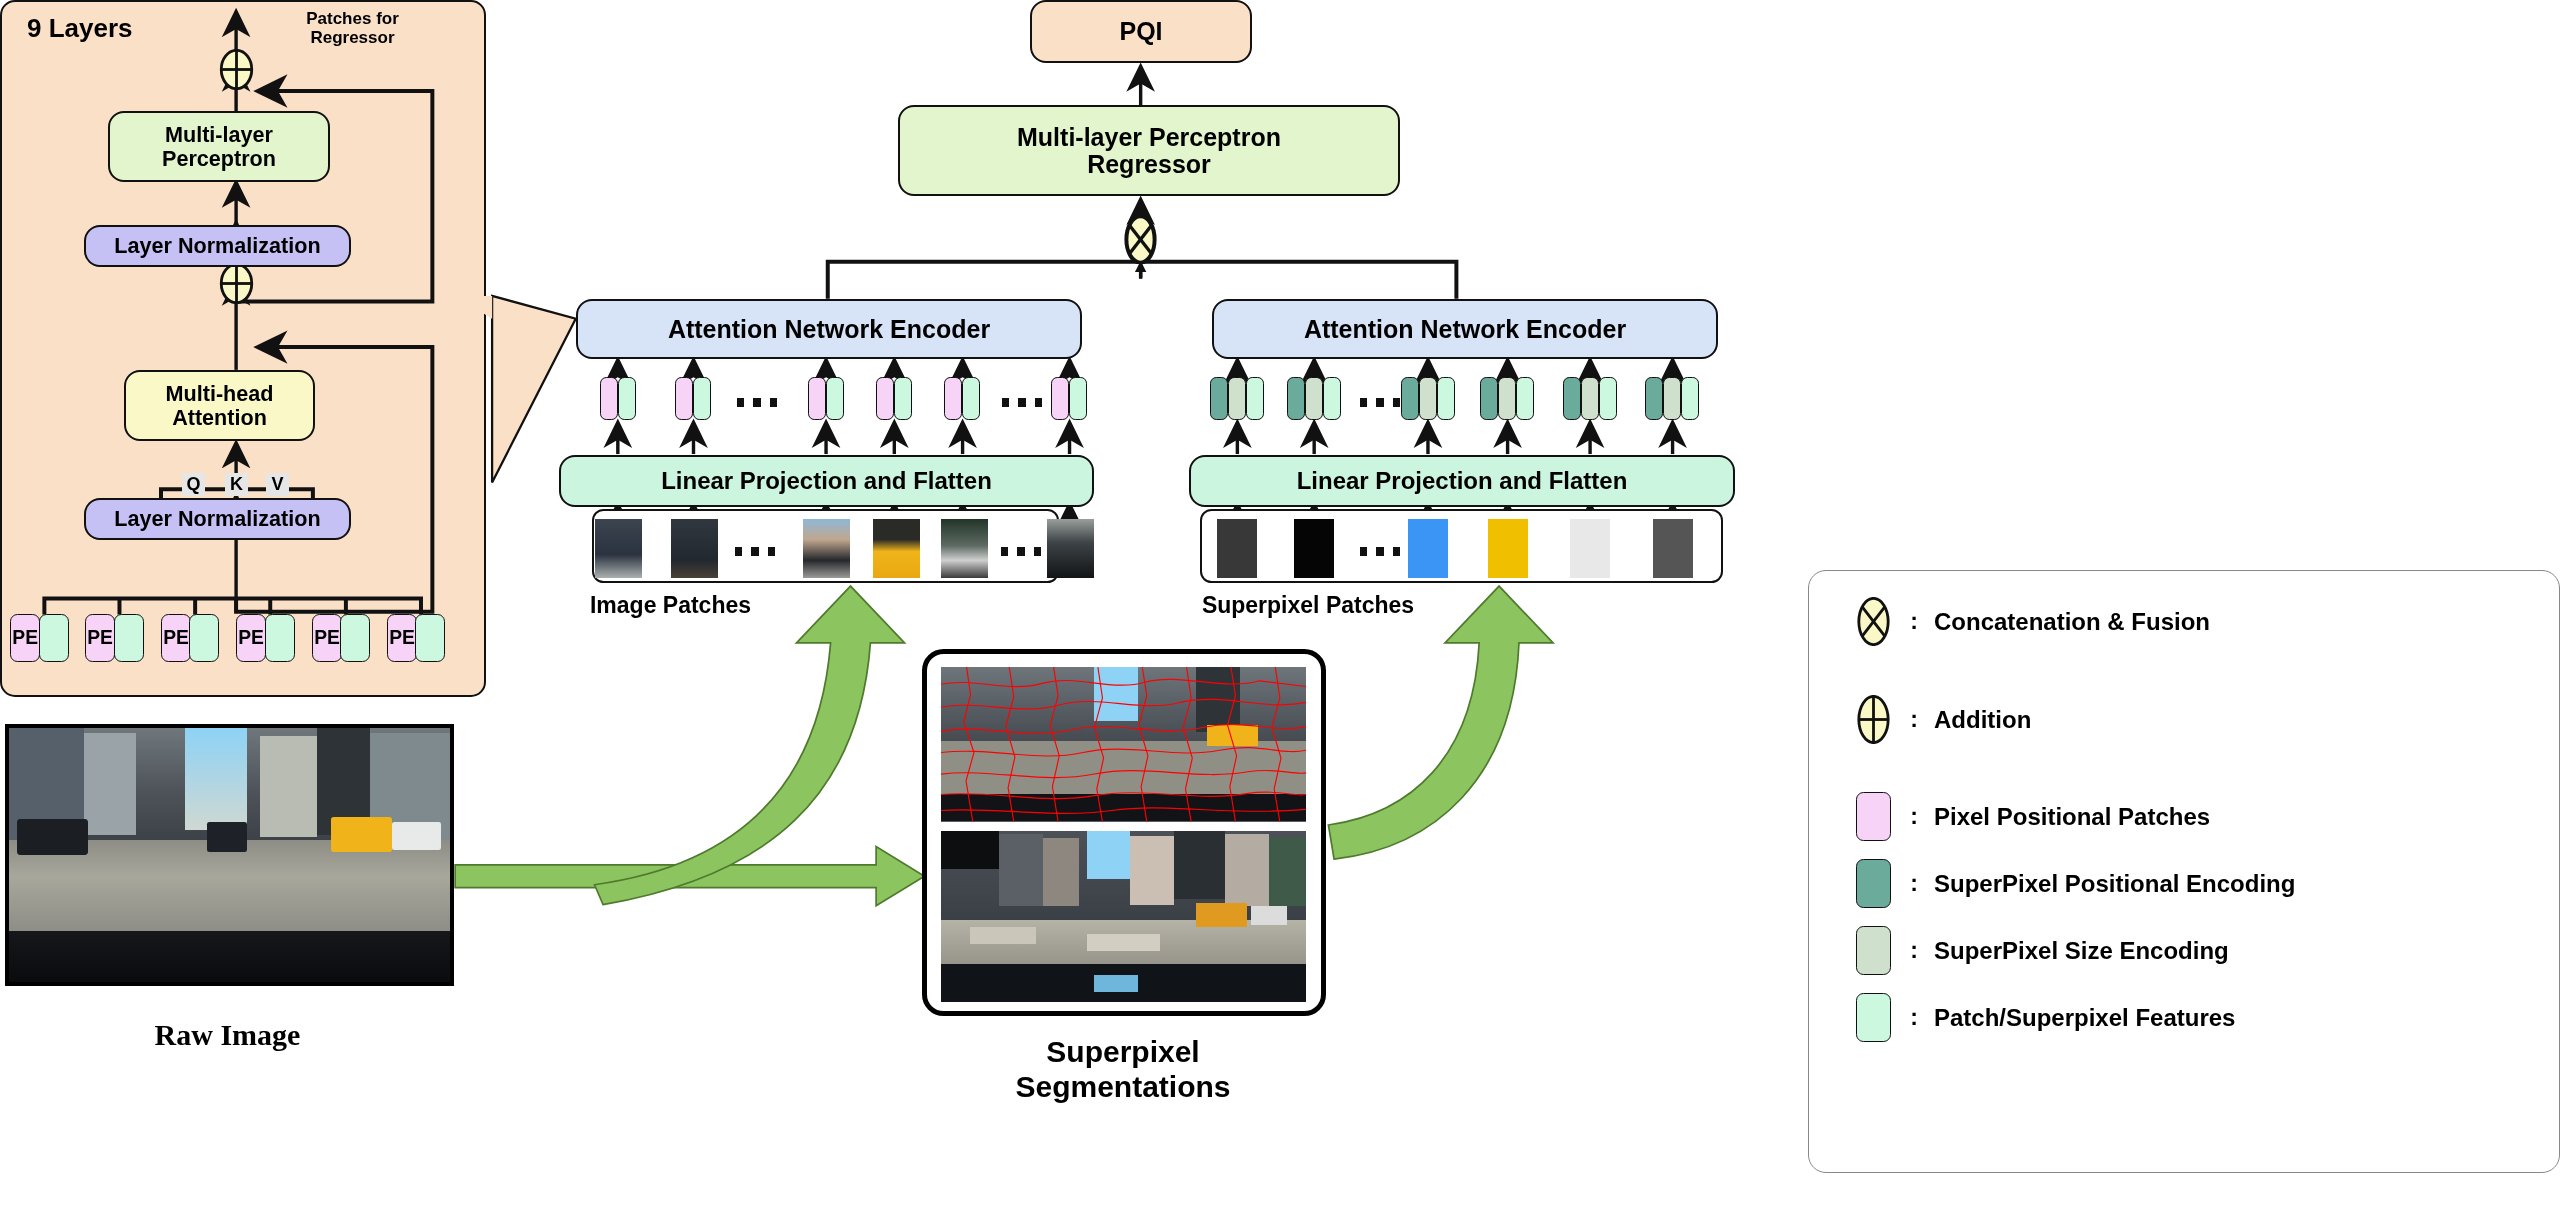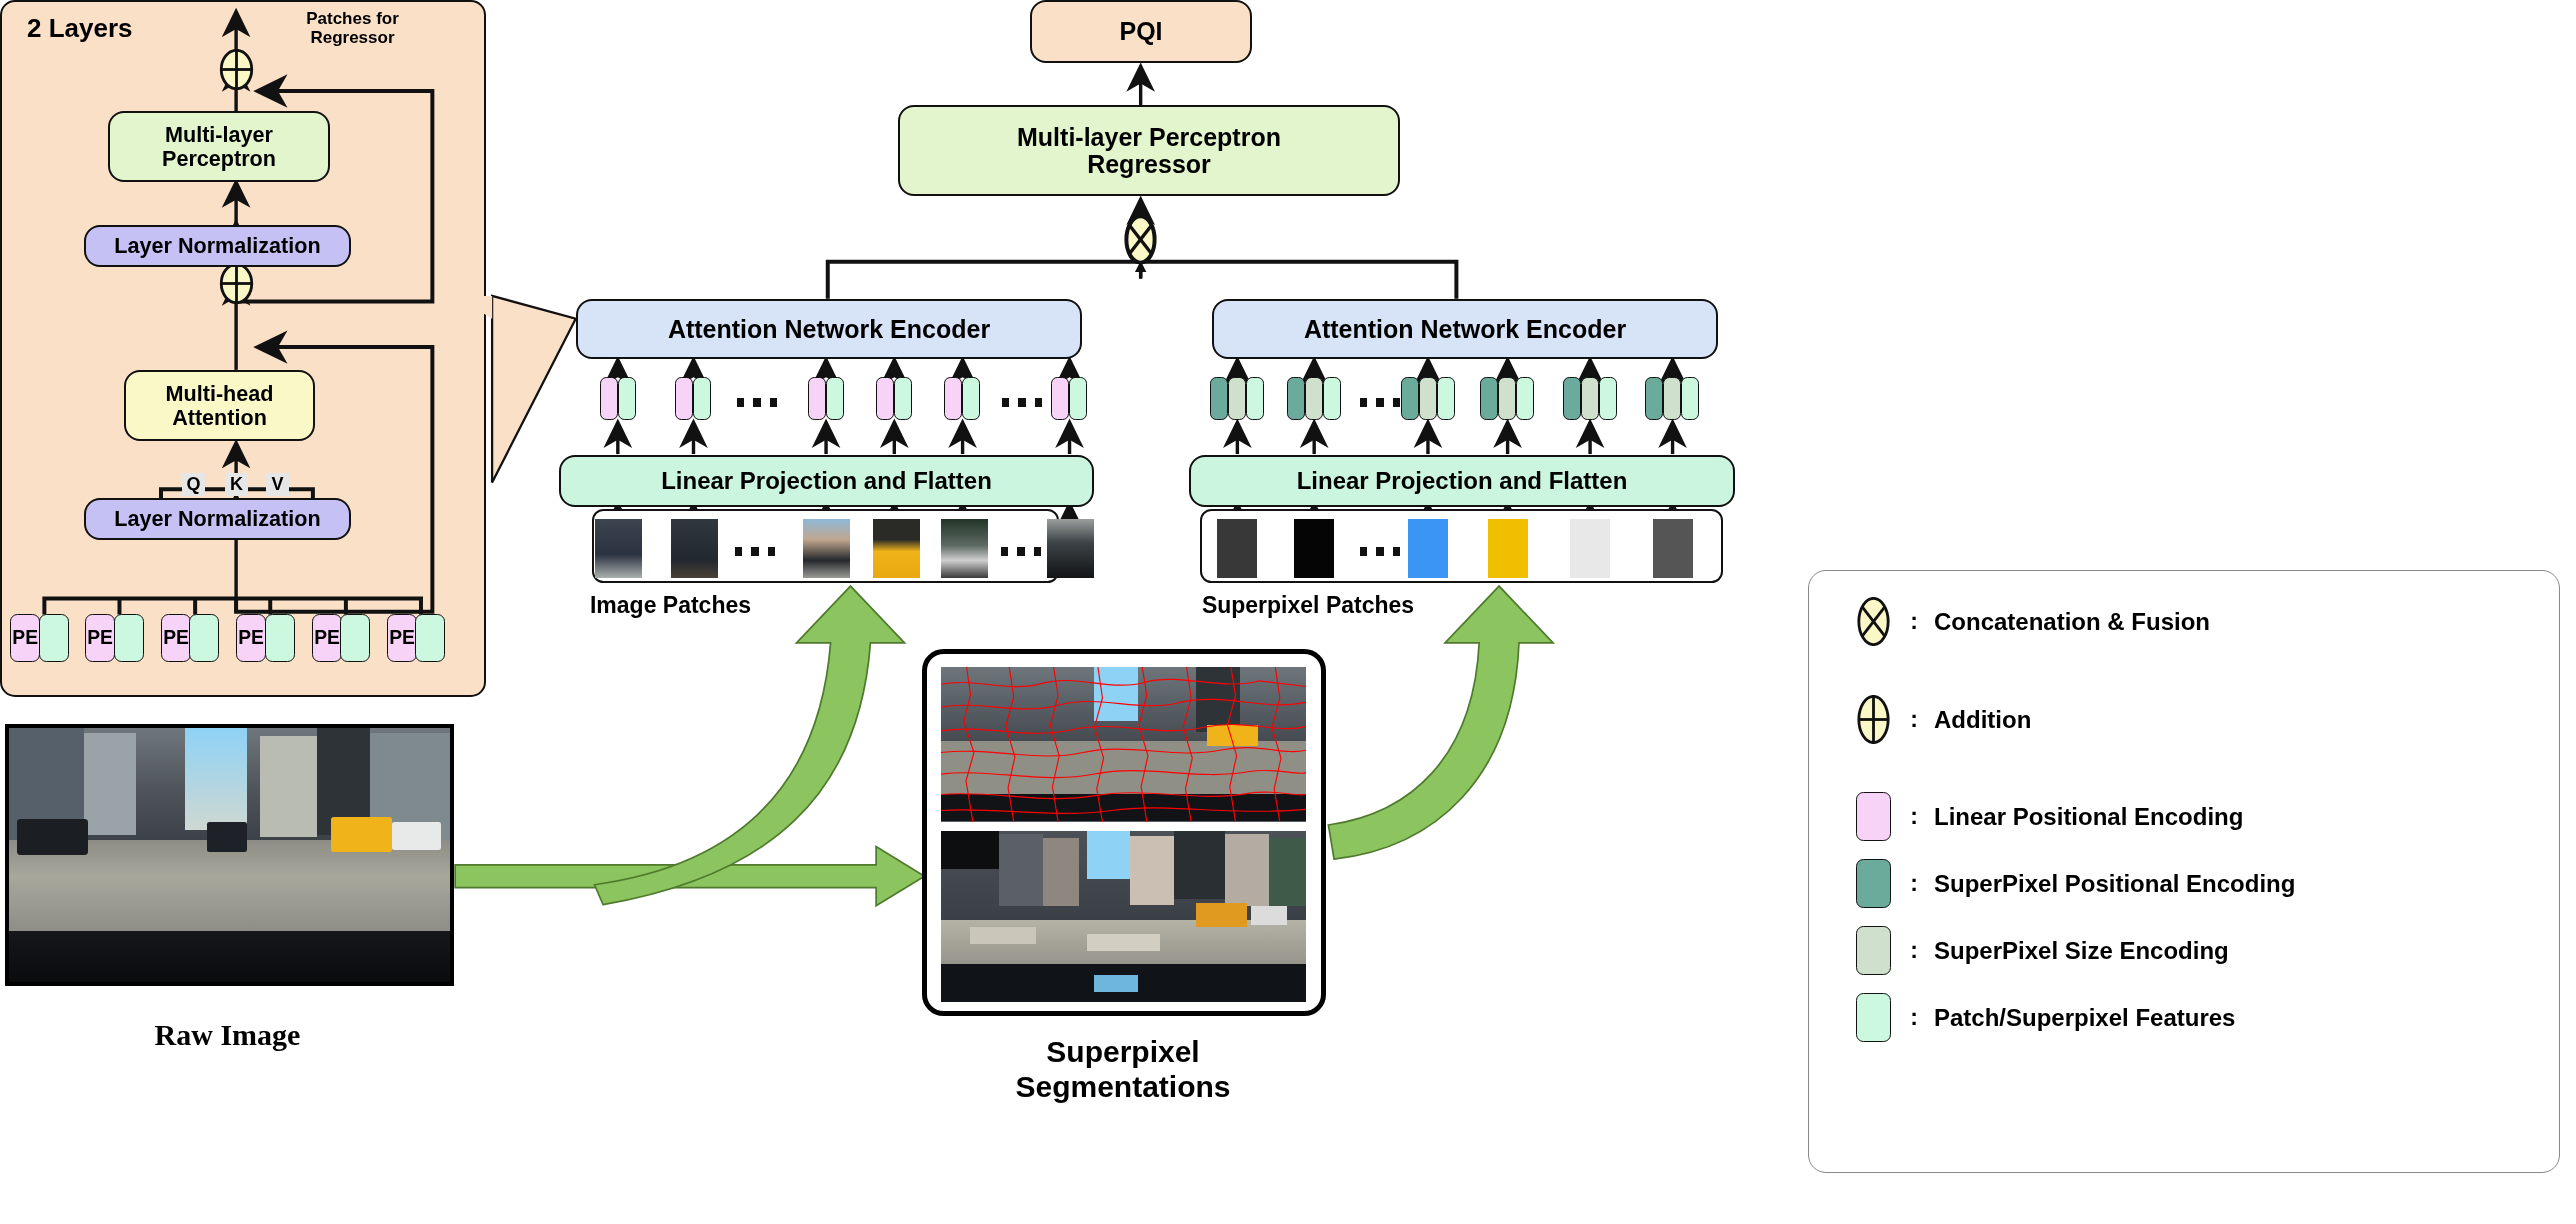--- a/index.html
+++ b/index.html
@@ -176,21 +176,21 @@
 
   <path d="M800,1520 L1540,1520 L1540,1488 L1625,1540 L1540,1592 L1540,1560 L800,1560 Z" fill="#8cc55f" stroke="#4f7a2e" stroke-width="3"></path>
 
   <path d="M1045,1555 C1300,1520 1440,1380 1460,1130 L1400,1130 L1495,1030 L1590,1130 L1530,1130 C1510,1400 1350,1540 1060,1590 Z" fill="#8cc55f" stroke="#4f7a2e" stroke-width="3"></path>
 
   <path d="M2335,1450 C2480,1430 2590,1330 2600,1130 L2540,1130 L2635,1030 L2730,1130 L2670,1130 C2660,1370 2520,1490 2345,1510 Z" fill="#8cc55f" stroke="#4f7a2e" stroke-width="3"></path>
 </svg>
 
 <div id="tpanel"></div>
 
-<div class="abs" id="lbl2layers">2 Layers</div>
+<div class="abs" id="lbl2layers">9 Layers</div>
 <div class="abs" id="lblout">
   <span>Patches for</span><br>
   <span>Regressor</span>
 </div>
 
 <svg class="abs" style="left:219px;top:49px;width:35px;height:41px;" viewBox="0 0 62 72" width="35" height="41">
   <ellipse cx="31" cy="36" rx="27" ry="34" fill="#fbf8c8" stroke="#111" stroke-width="5"></ellipse>
   <line x1="4" y1="36" x2="58" y2="36" stroke="#111" stroke-width="5"></line>
   <line x1="31" y1="3" x2="31" y2="69" stroke="#111" stroke-width="5"></line>
 </svg>
@@ -448,21 +448,21 @@
   </div>
   <div class="lgcolon">:</div>
   <div class="lgtext">Addition</div>
 </div>
 
 <div class="lgrow" style="left:1853px;top:792px;">
   <div class="lgsym">
     <div class="swatch" style="background:#f8d3f8;"></div>
   </div>
   <div class="lgcolon">:</div>
-  <div class="lgtext">Linear Positional Encoding</div>
+  <div class="lgtext">Pixel Positional Patches</div>
 </div>
 
 <div class="lgrow" style="left:1853px;top:859px;">
   <div class="lgsym">
     <div class="swatch" style="background:#6aab9c;"></div>
   </div>
   <div class="lgcolon">:</div>
   <div class="lgtext">SuperPixel Positional Encoding</div>
 </div>
 

